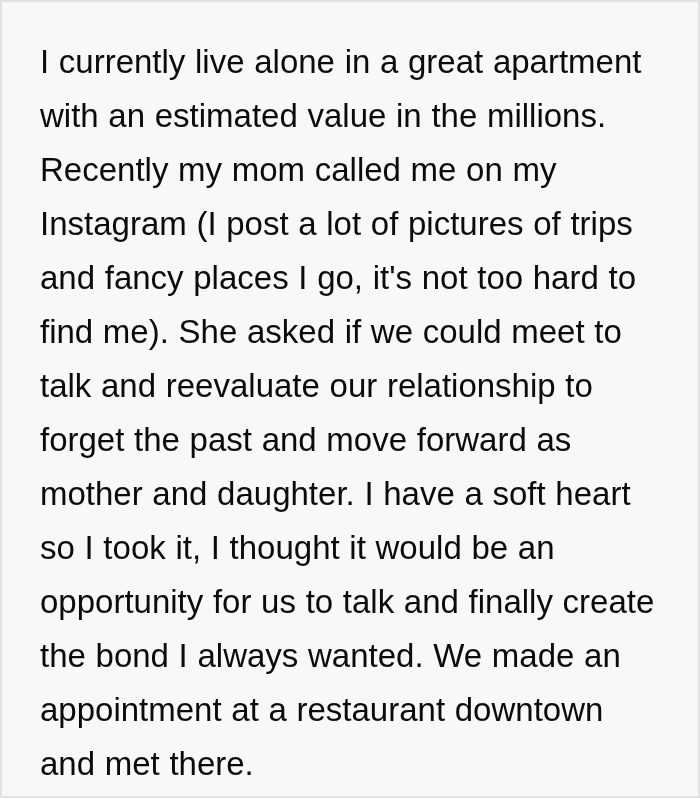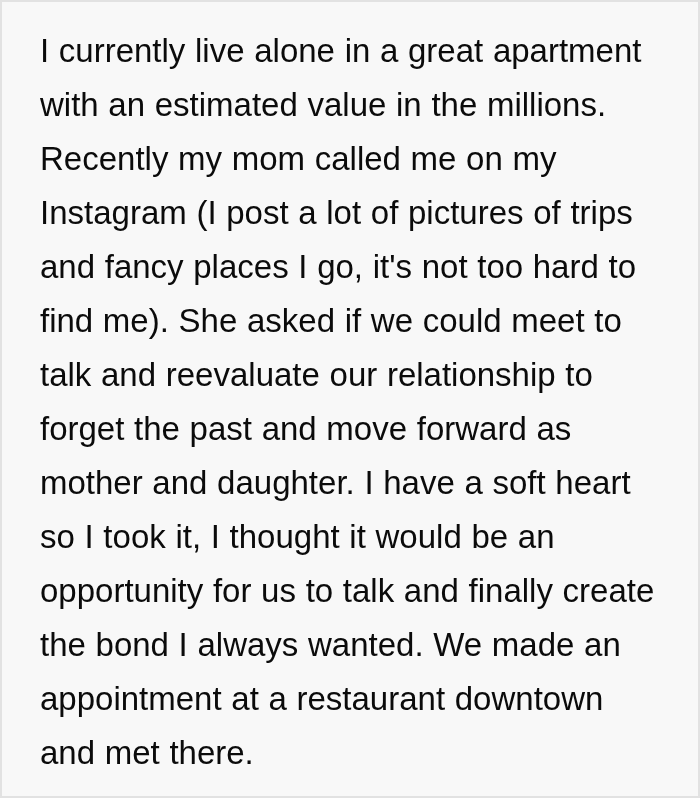--- a/index.html
+++ b/index.html
@@ -6,21 +6,21 @@
   html, body {
     width: 700px;
     background: #ffffff;
     font-family: "Liberation Sans", sans-serif;
   }
   .card {
     width: 700px;
     height: 798px;
     background: #f8f8f8;
     border: 2px solid #e2e2e2;
-    padding: 22px 38px 22px 38px;
+    padding: 33px 38px 22px 38px;
     overflow: hidden;
   }
   .paragraph {
     font-size: 33px;
     line-height: 54px;
     color: #0b0b0b;
     letter-spacing: 0;
     word-spacing: 0.5px;
     text-align: left;
   }

